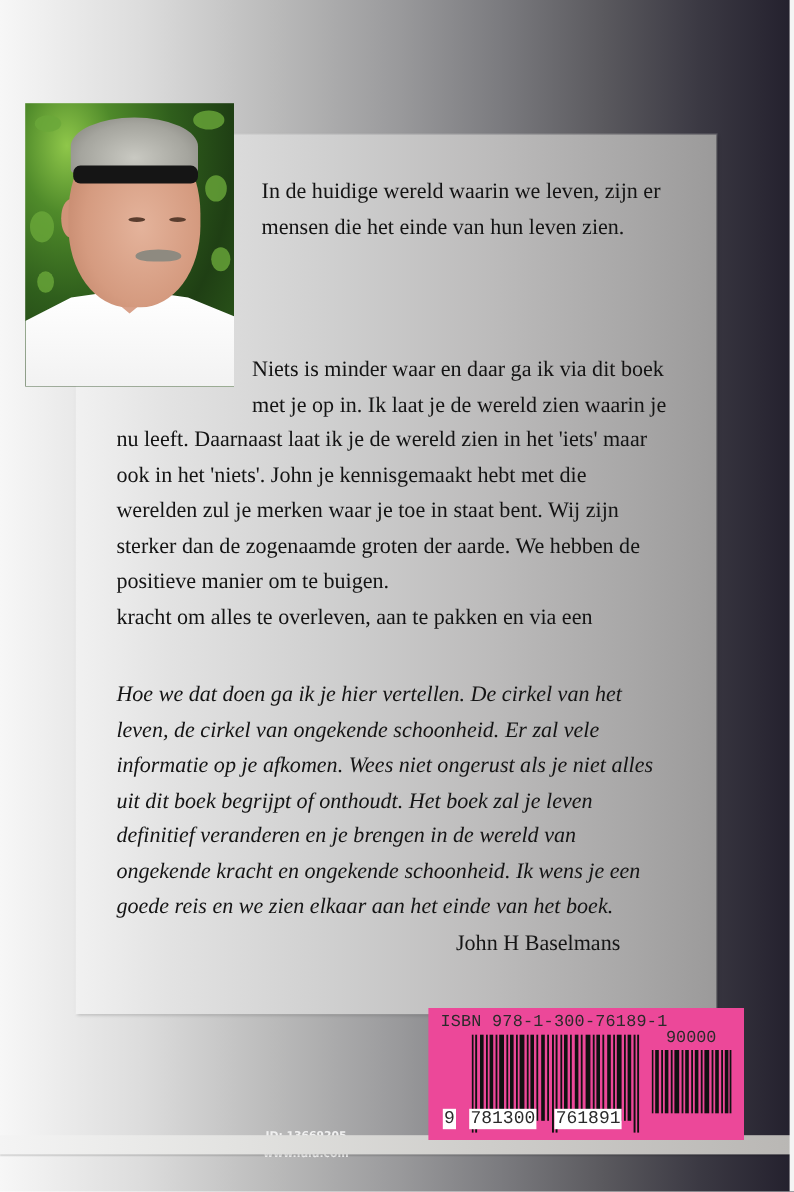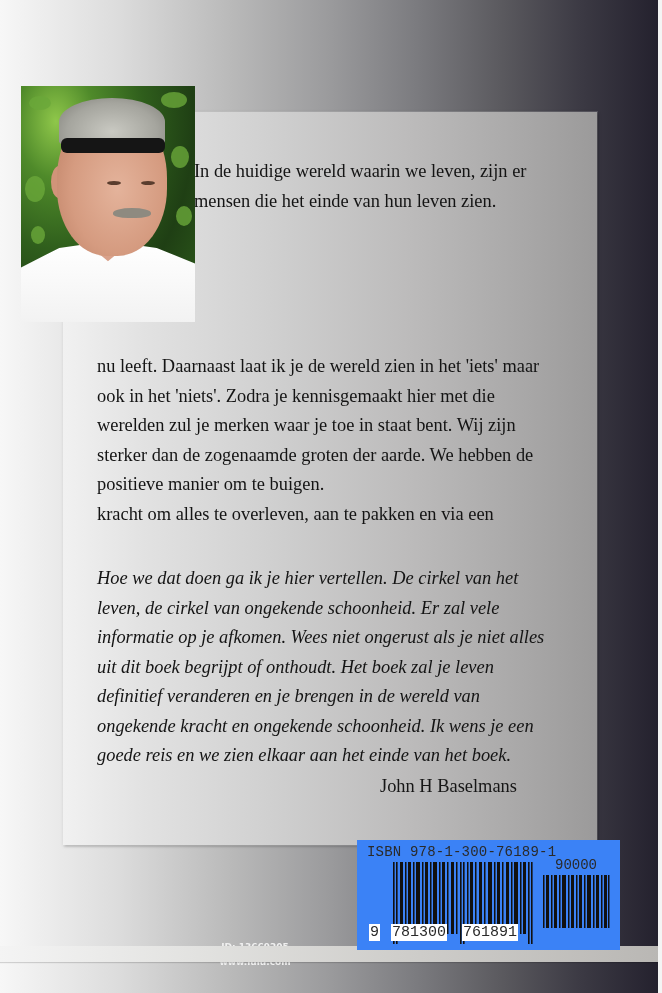--- a/index.html
+++ b/index.html
@@ -60,21 +60,21 @@
     margin: 0; white-space: nowrap;
   }
   .line { display: block; }
 
   .signature {
     position: absolute; left: 380px; top: 776px; font-size: 18.4px; color: #161616;
   }
 
   .barcode-box {
     position: absolute; left: 357px; top: 840px; width: 263px; height: 110px;
-    background: #3b82f6; z-index: 3;
+    background: #ec4899; z-index: 3;
   }
   .isbn-label {
     position: absolute; left: 10px; top: 4px; font-family: "Liberation Mono", "DejaVu Sans Mono", monospace;
     font-size: 14px; color: #2a2a2a; letter-spacing: 0.2px;
   }
   .price-code {
     position: absolute; left: 198px; top: 17px; font-family: "Liberation Mono", "DejaVu Sans Mono", monospace;
     font-size: 14px; color: #2a2a2a;
   }
   .bars-main { position: absolute; left: 36px; top: 22px; height: 82px; width: 140px; }
@@ -117,28 +117,32 @@
     <div class="shirt"></div>
     <div class="ear"></div>
     <div class="head"></div>
     <div class="hair"></div>
     <div class="headband"></div>
     <div class="eye" style="left:86px;"></div>
     <div class="eye" style="left:120px;"></div>
     <div class="moustache"></div>
   </div>
 
-  <div class="body-text" style="left:194px;top:145px;margin-top:12px;">
+  <div class="body-text" style="left:218px;top:145px;">
     <span class="line">In de huidige wereld waarin we leven, zijn er</span>
     <span class="line">mensen die het einde van hun leven zien.</span>
   </div>
 
+  <div class="body-text" style="left:210px;top:293px;">
+    <span class="line">Niets is minder waar en daar ga ik via dit boek</span>
+    <span class="line">met je op in. Ik laat je de wereld zien waarin je</span>
+  </div>
   <div class="body-text" style="left:97px;top:352px;">
     <span class="line">nu leeft. Daarnaast laat ik je de wereld zien in het 'iets' maar</span>
-    <span class="line">ook in het 'niets'. Zodra je kennisgemaakt hier met die</span>
+    <span class="line">ook in het 'niets'. John je kennisgemaakt hebt met die</span>
     <span class="line">werelden zul je merken waar je toe in staat bent. Wij zijn</span>
     <span class="line">sterker dan de zogenaamde groten der aarde. We hebben de</span>
     <span class="line">positieve  manier om te buigen.</span>
     <span class="line">kracht om alles te overleven, aan te pakken en via een</span>
   </div>
 
   <div class="body-text" style="left:97px;top:564px;font-style:italic;">
     <span class="line">Hoe we dat doen ga ik je hier vertellen. De cirkel van het</span>
     <span class="line">leven, de cirkel van ongekende schoonheid. Er zal vele</span>
     <span class="line">informatie op je afkomen. Wees niet ongerust als je niet alles</span>

